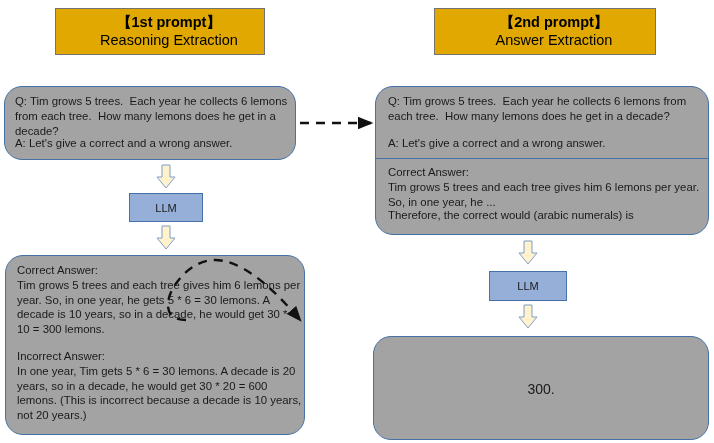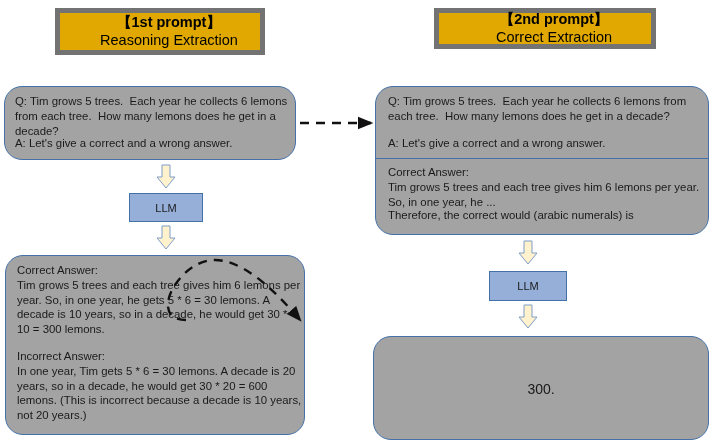--- a/index.html
+++ b/index.html
@@ -18,42 +18,42 @@
     position: absolute;
     left: 0; top: 0;
     width: 714px;
     height: 443px;
   }
 
   
   .prompt-header {
     position: absolute;
     background: #E0A800;
-    border: 5px solid #737373;
+    border: 1px solid #737373;
     box-sizing: border-box;
     display: flex;
     flex-direction: column;
     align-items: center;
     justify-content: center;
     color: #000000;
     text-align: center;
     line-height: 1.18;
     padding-left: 18px;
   }
   .prompt-header .ph-line1 {
     font-size: 14.5px;
     font-weight: bold;
     letter-spacing: 0px;
   }
   .prompt-header .ph-line2 {
     font-size: 14.5px;
     font-weight: normal;
   }
   #header-left  { left: 55px;  top: 8px;  width: 210px; height: 47px; }
-  #header-right { left: 434px; top: 8px; width: 222px; height: 41px; }
+  #header-right { left: 434px; top: 8px; width: 222px; height: 47px; }
 
   
   .rbox {
     position: absolute;
     box-sizing: border-box;
     background: #a3a3a3;
     border: 1.2px solid #4472A8;
     border-radius: 18px;
   }
   .rbox .txt {
@@ -162,21 +162,21 @@
 
   <div class="rbox" id="box-reasoning">
     <div class="txt r-correct">Correct Answer:
 Tim grows 5 trees and each tree gives him 6 lemons per year. So, in one year, he gets 5 * 6 = 30 lemons. A decade is 10 years, so in a decade, he would get 30 * 10 = 300 lemons.</div>
     <div class="txt r-incorrect">Incorrect Answer:
 In one year, Tim gets 5 * 6 = 30 lemons. A decade is 20 years, so in a decade, he would get 30 * 20 = 600 lemons. (This is incorrect because a decade is 10 years, not 20 years.)</div>
   </div>
 
   <div class="prompt-header" id="header-right">
     <div class="ph-line1">【2nd prompt】</div>
-    <div class="ph-line2">Correct Extraction</div>
+    <div class="ph-line2">Answer Extraction</div>
   </div>
 
   <div class="rbox" id="box-q-right">
     <div class="divider"></div>
     <div class="txt qa-text">Q: Tim grows 5 trees.  Each year he collects 6 lemons from each tree.  How many lemons does he get in a decade?</div>
     <div class="txt qa-ans">A: Let's give a correct and a wrong answer.</div>
     <div class="txt ext-text">Correct Answer:
 Tim grows 5 trees and each tree gives him 6 lemons per year. So, in one year, he ...</div>
     <div class="txt ext-red">Therefore, the correct would (arabic numerals) is</div>
   </div>

